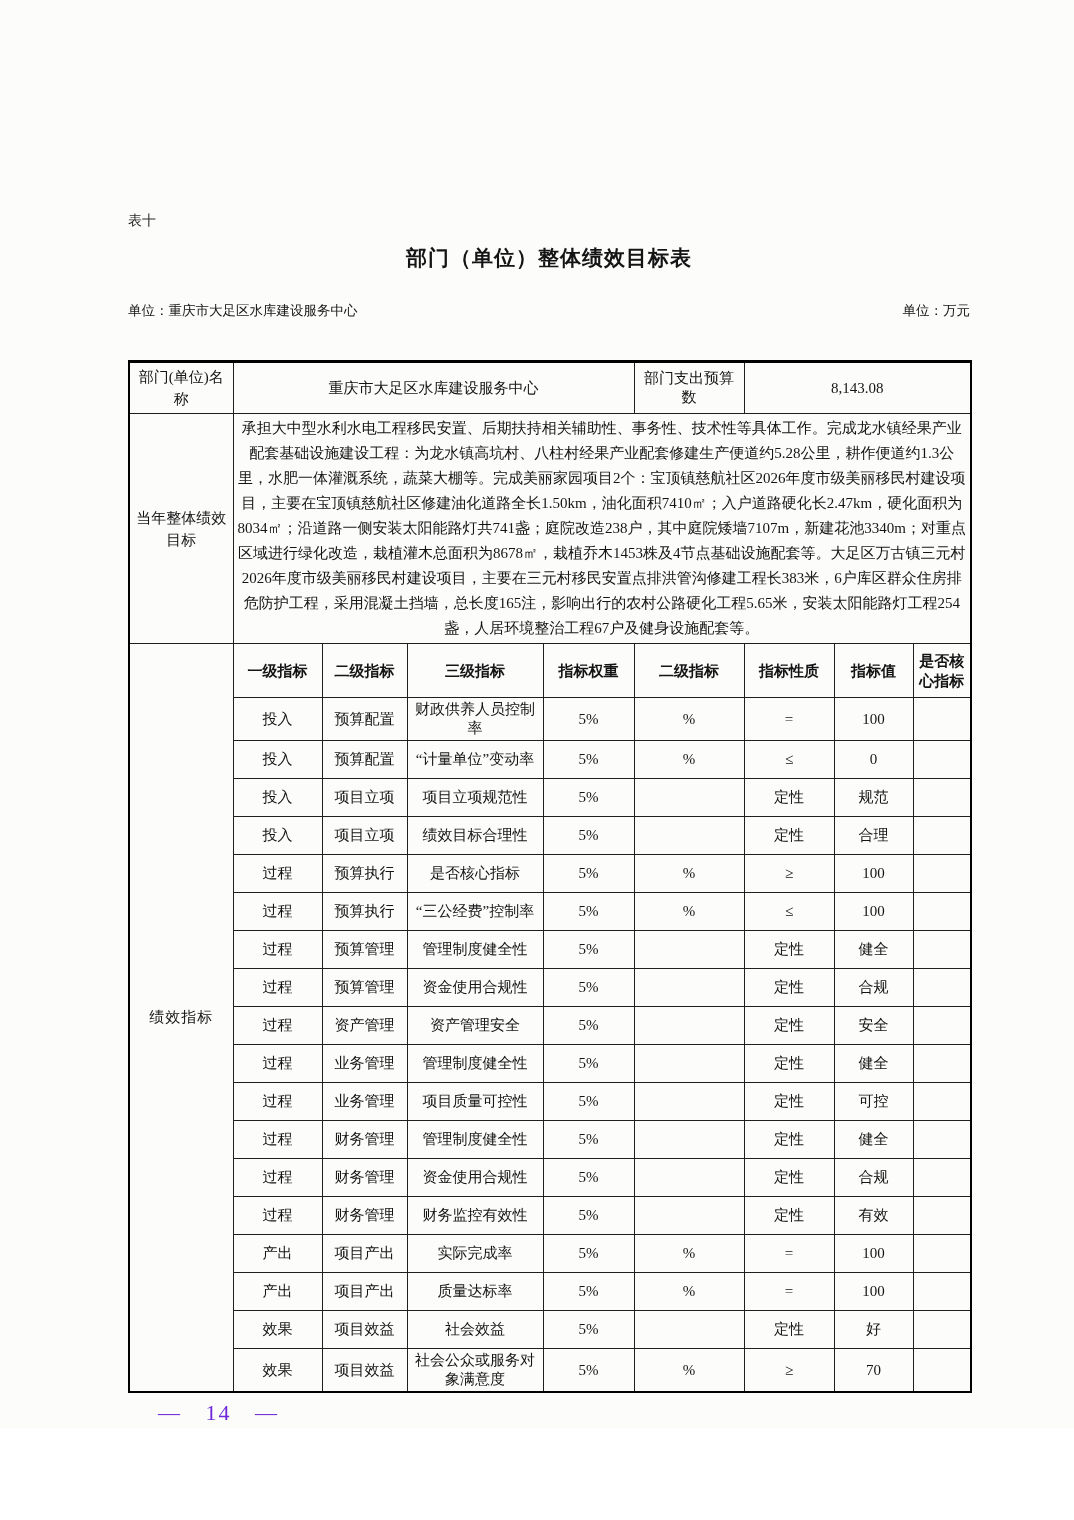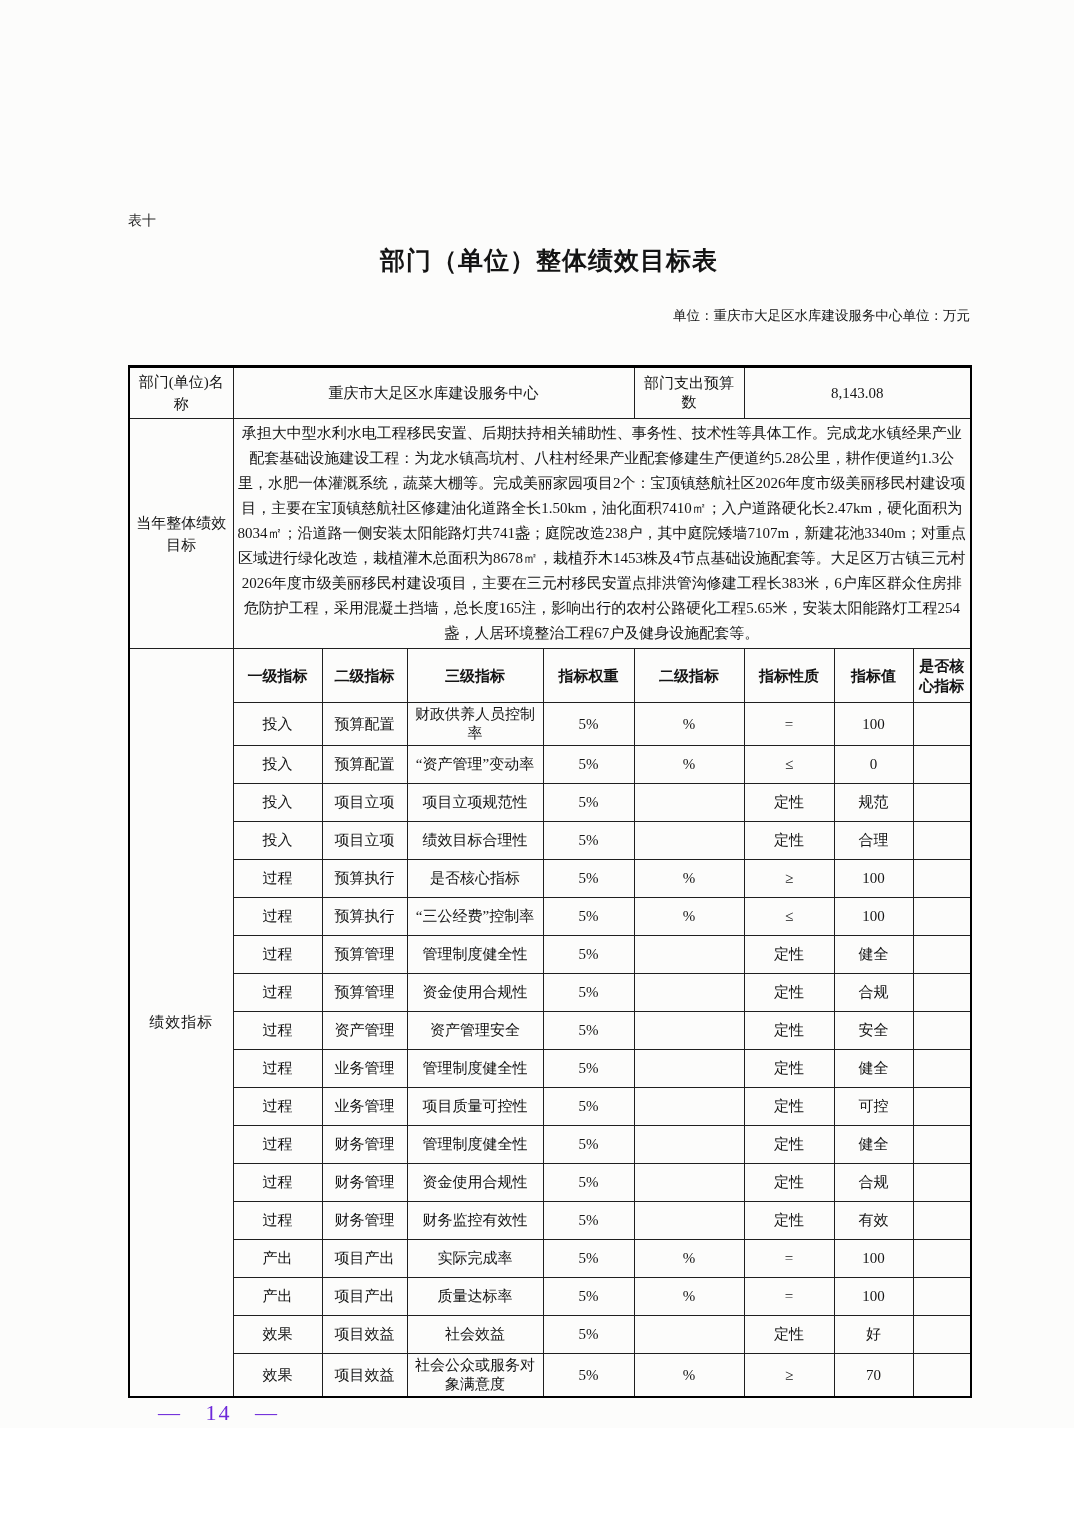--- a/index.html
+++ b/index.html
@@ -7,25 +7,25 @@
     position:relative;
     width:1074px;height:1428px;
     background:#fcfcfb;
     font-family:"Liberation Serif","DejaVu Serif",serif;
     color:#141414;
     overflow:hidden;
   }
   .content{position:absolute;left:128px;top:212px;width:842px;}
   .table-label{font-size:14px;color:#2a2a2a;}
   .doc-title{
-    text-align:center;font-size:25px;font-weight:bold;
+    text-align:center;font-size:21px;font-weight:bold;
     margin-top:14px;letter-spacing:1px;
   }
   .unit-row{
-    display:flex;justify-content:flex-end;
+    display:flex;justify-content:space-between;
     font-size:13.5px;margin-top:30px;margin-bottom:2px;
   }
   table.perf{
     border-collapse:collapse;width:842px;table-layout:fixed;
     border:2px solid #000;border-top:3px solid #000;margin-top:40px;
   }
   table.perf td,table.perf th{
     border:1px solid #1f1f1f;
     font-size:15px;font-weight:normal;
     text-align:center;vertical-align:middle;
@@ -107,21 +107,21 @@
             <td>财政供养人员控制率</td>
             <td>5%</td>
             <td>%</td>
             <td>=</td>
             <td>100</td>
             <td></td>
           </tr>
           <tr class="data-row">
             <td>投入</td>
             <td>预算配置</td>
-            <td>“资产管理”变动率</td>
+            <td>“计量单位”变动率</td>
             <td>5%</td>
             <td>%</td>
             <td>≤</td>
             <td>0</td>
             <td></td>
           </tr>
           <tr class="data-row">
             <td>投入</td>
             <td>项目立项</td>
             <td>项目立项规范性</td>

